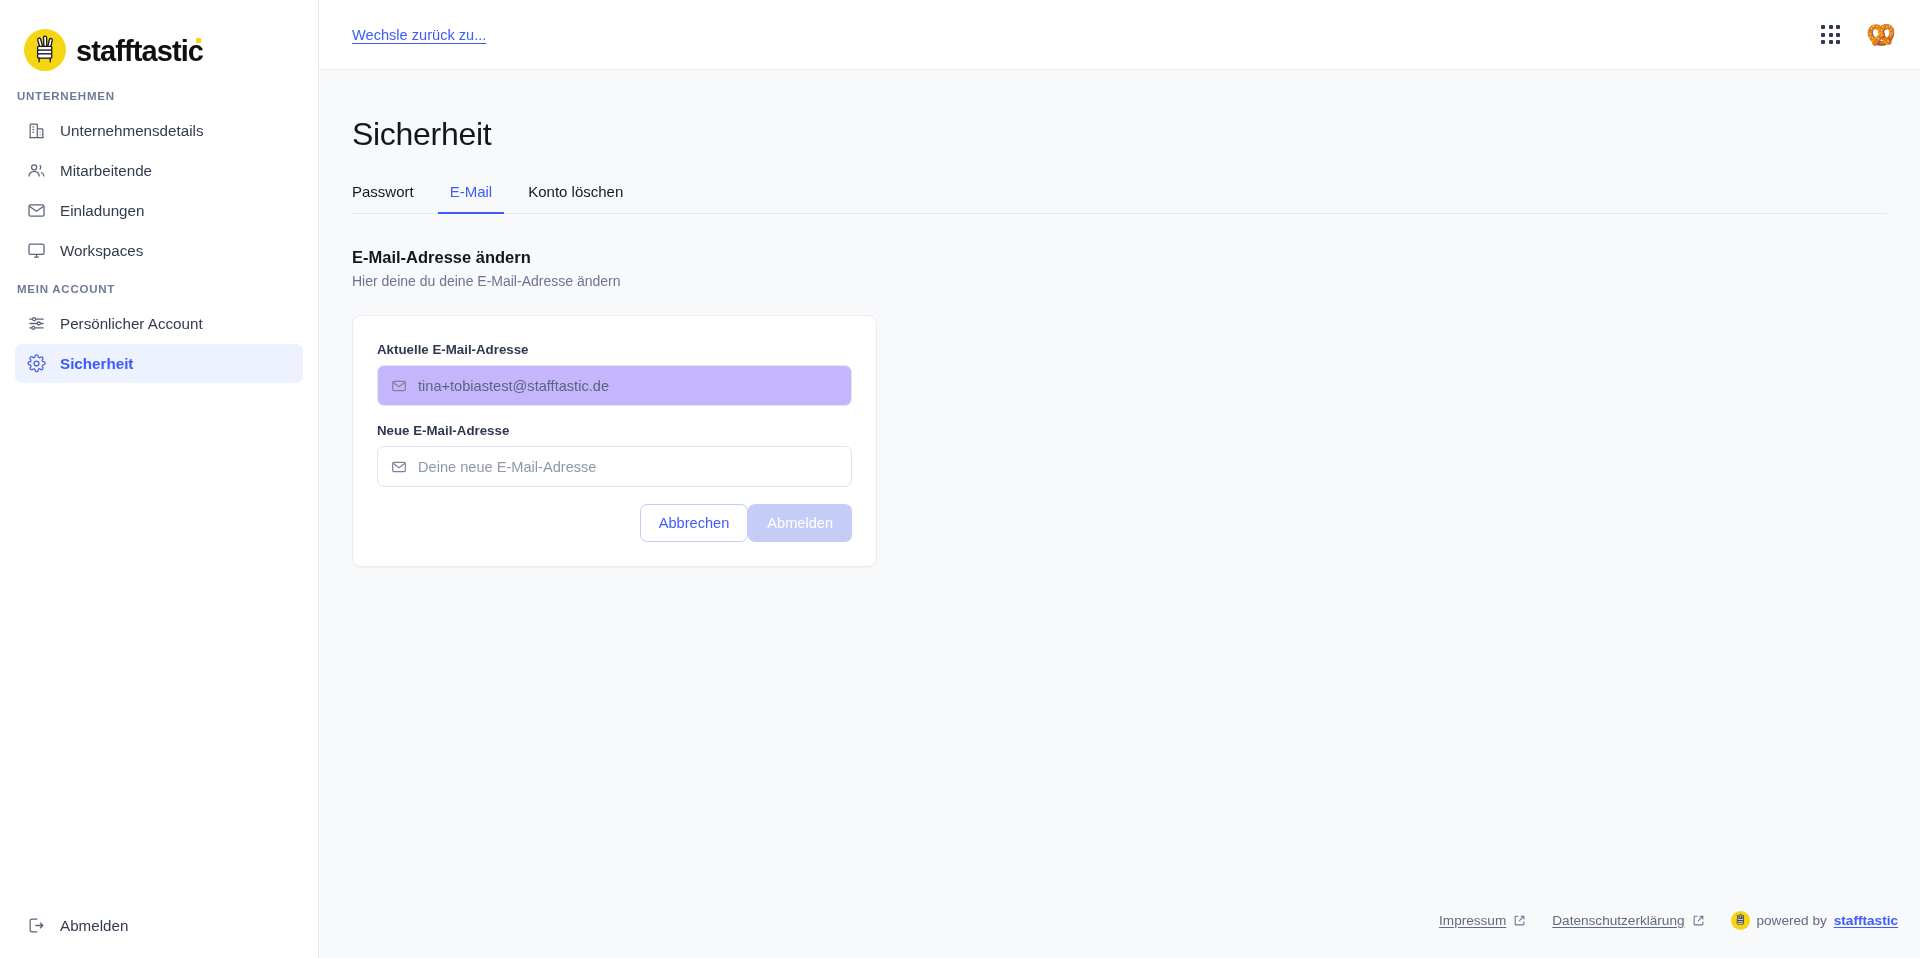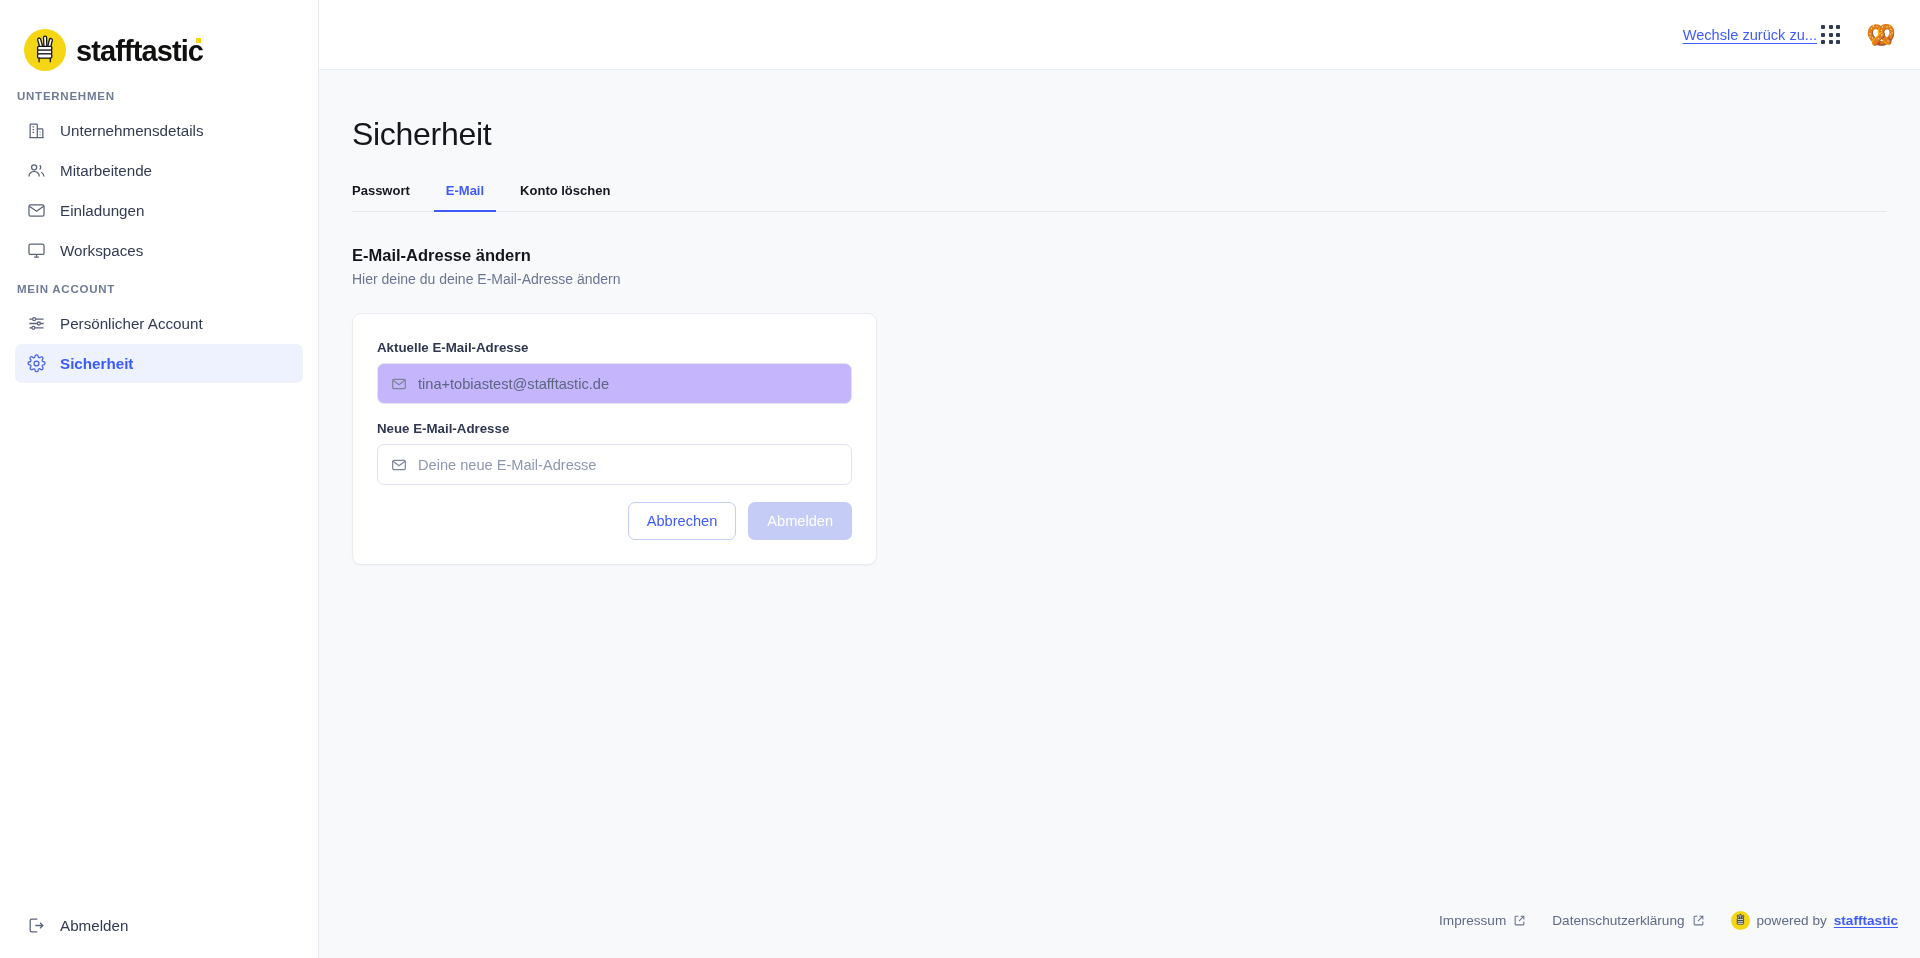--- a/index.html
+++ b/index.html
@@ -131,21 +131,21 @@
     min-width: 0;
   }
 
   .topbar {
     height: 70px;
     min-height: 70px;
     background: #ffffff;
     border-bottom: 1px solid #ebeef3;
     display: flex;
     align-items: center;
-    justify-content: flex-end;
+    justify-content: space-between;
     padding: 0 24px 0 33px;
   }
 
   .switch-link {
     font-size: 14.6px;
     color: #3f5bfb;
     text-decoration: underline;
     text-underline-offset: 2.5px;
     cursor: pointer;
   }
@@ -204,22 +204,22 @@
     margin-bottom: 30px;
   }
 
   .tabs {
     display: flex;
     gap: 0;
     border-bottom: 1px solid #e4e8ef;
     margin-bottom: 34px;
   }
   .tab {
-    font-size: 13px;
-    font-weight: bold;
+    font-size: 15px;
+    font-weight: normal;
     color: #16181f;
     padding: 0 12px 12px 12px;
     margin-right: 12px;
     cursor: pointer;
     border-bottom: 2.5px solid transparent;
     margin-bottom: -1px;
     white-space: nowrap;
   }
   .tab:first-child { margin-left: -12px; }
   .tab.active {
@@ -291,21 +291,20 @@
     color: #4c5670;
     width: 100%;
     height: 100%;
   }
   .input-wrap input::placeholder { color: #8e97ad; }
   .input-wrap.disabled input { color: #5c667e; }
 
   .card-actions {
     display: flex;
     justify-content: flex-end;
-    gap: 12px;
   }
 
   .btn {
     height: 38px;
     min-width: 100px;
     border-radius: 7px;
     font-family: "Liberation Sans", sans-serif;
     font-size: 14.6px;
     cursor: pointer;
     border: 1px solid transparent;
@@ -335,20 +334,21 @@
     color: #5f6a83;
   }
   .footer-link {
     display: inline-flex;
     align-items: center;
     gap: 7px;
     color: #5f6a83;
     cursor: pointer;
   }
   .footer-link span.txt {
+    text-decoration: underline;
     text-underline-offset: 2px;
     text-align: right;
   }
   .footer-link .ico { color: #6c7690; display: inline-flex; }
 
   .powered {
     display: inline-flex;
     align-items: center;
     gap: 7px;
     font-size: 13.6px;

